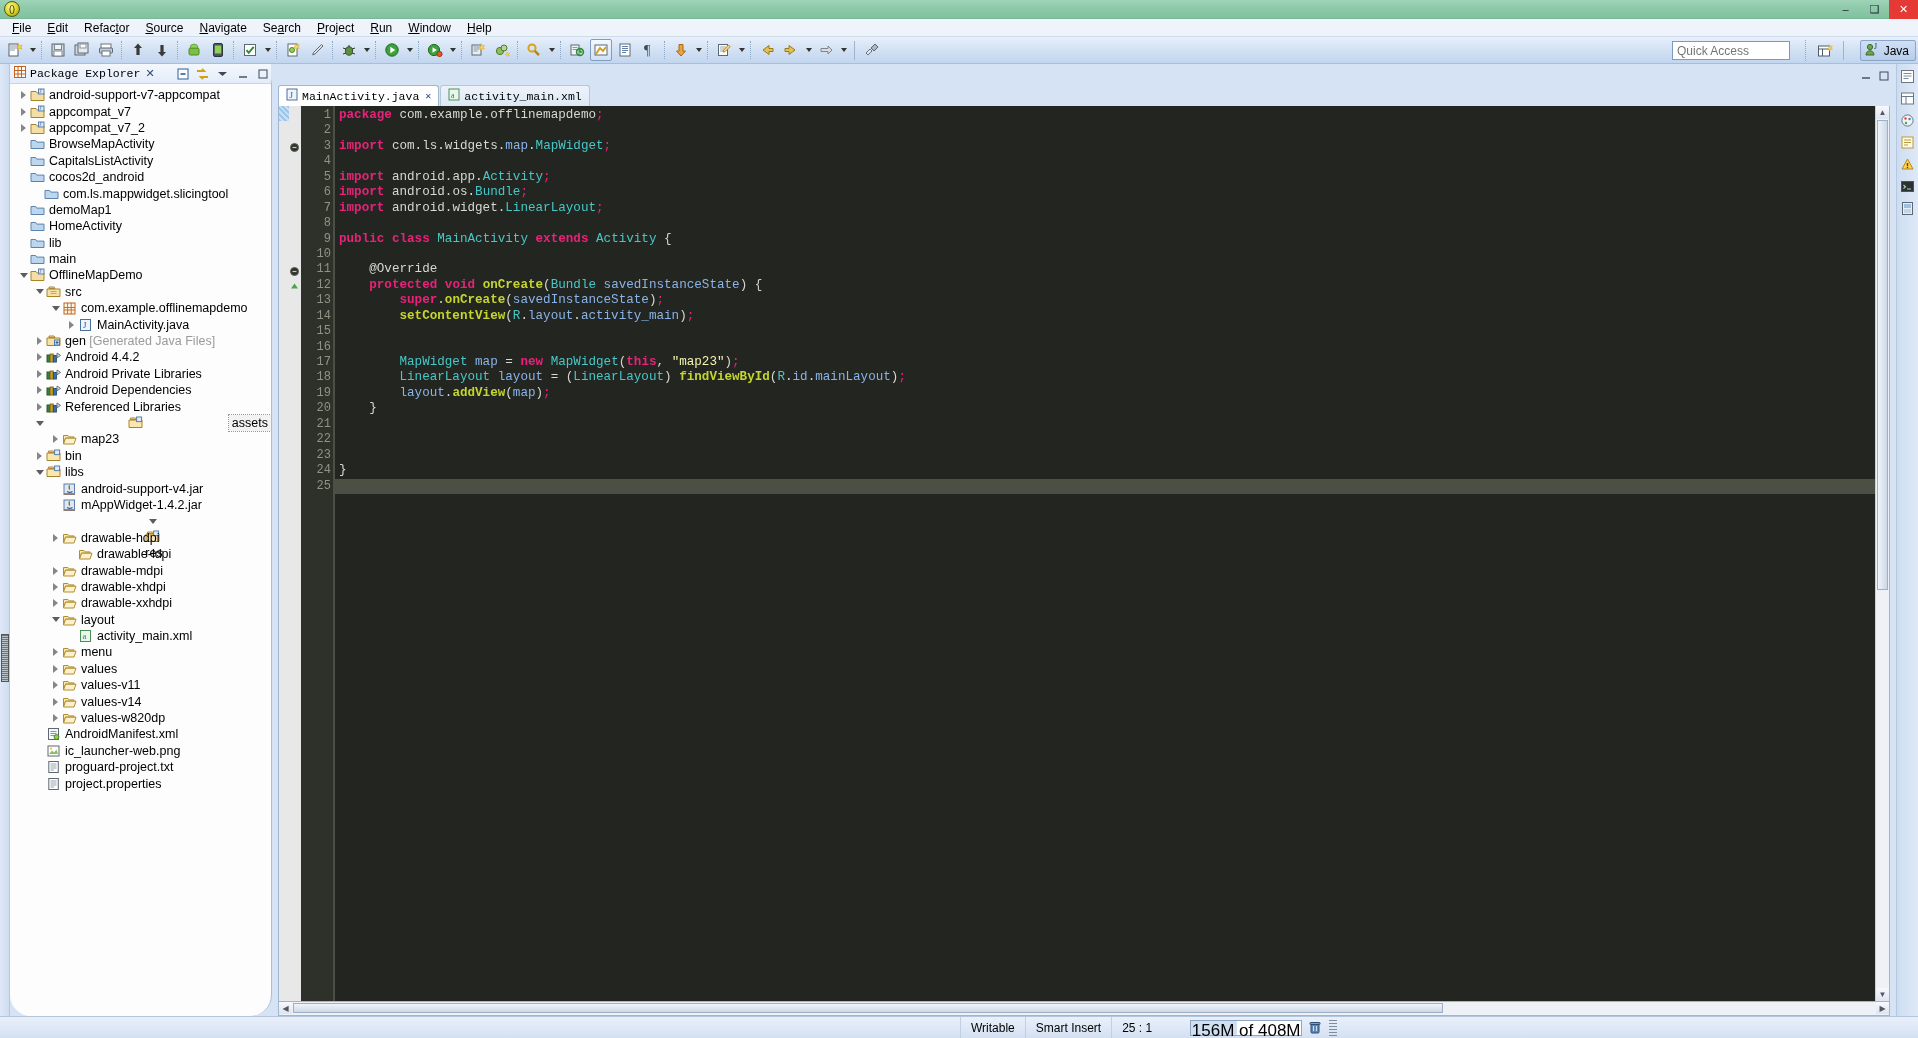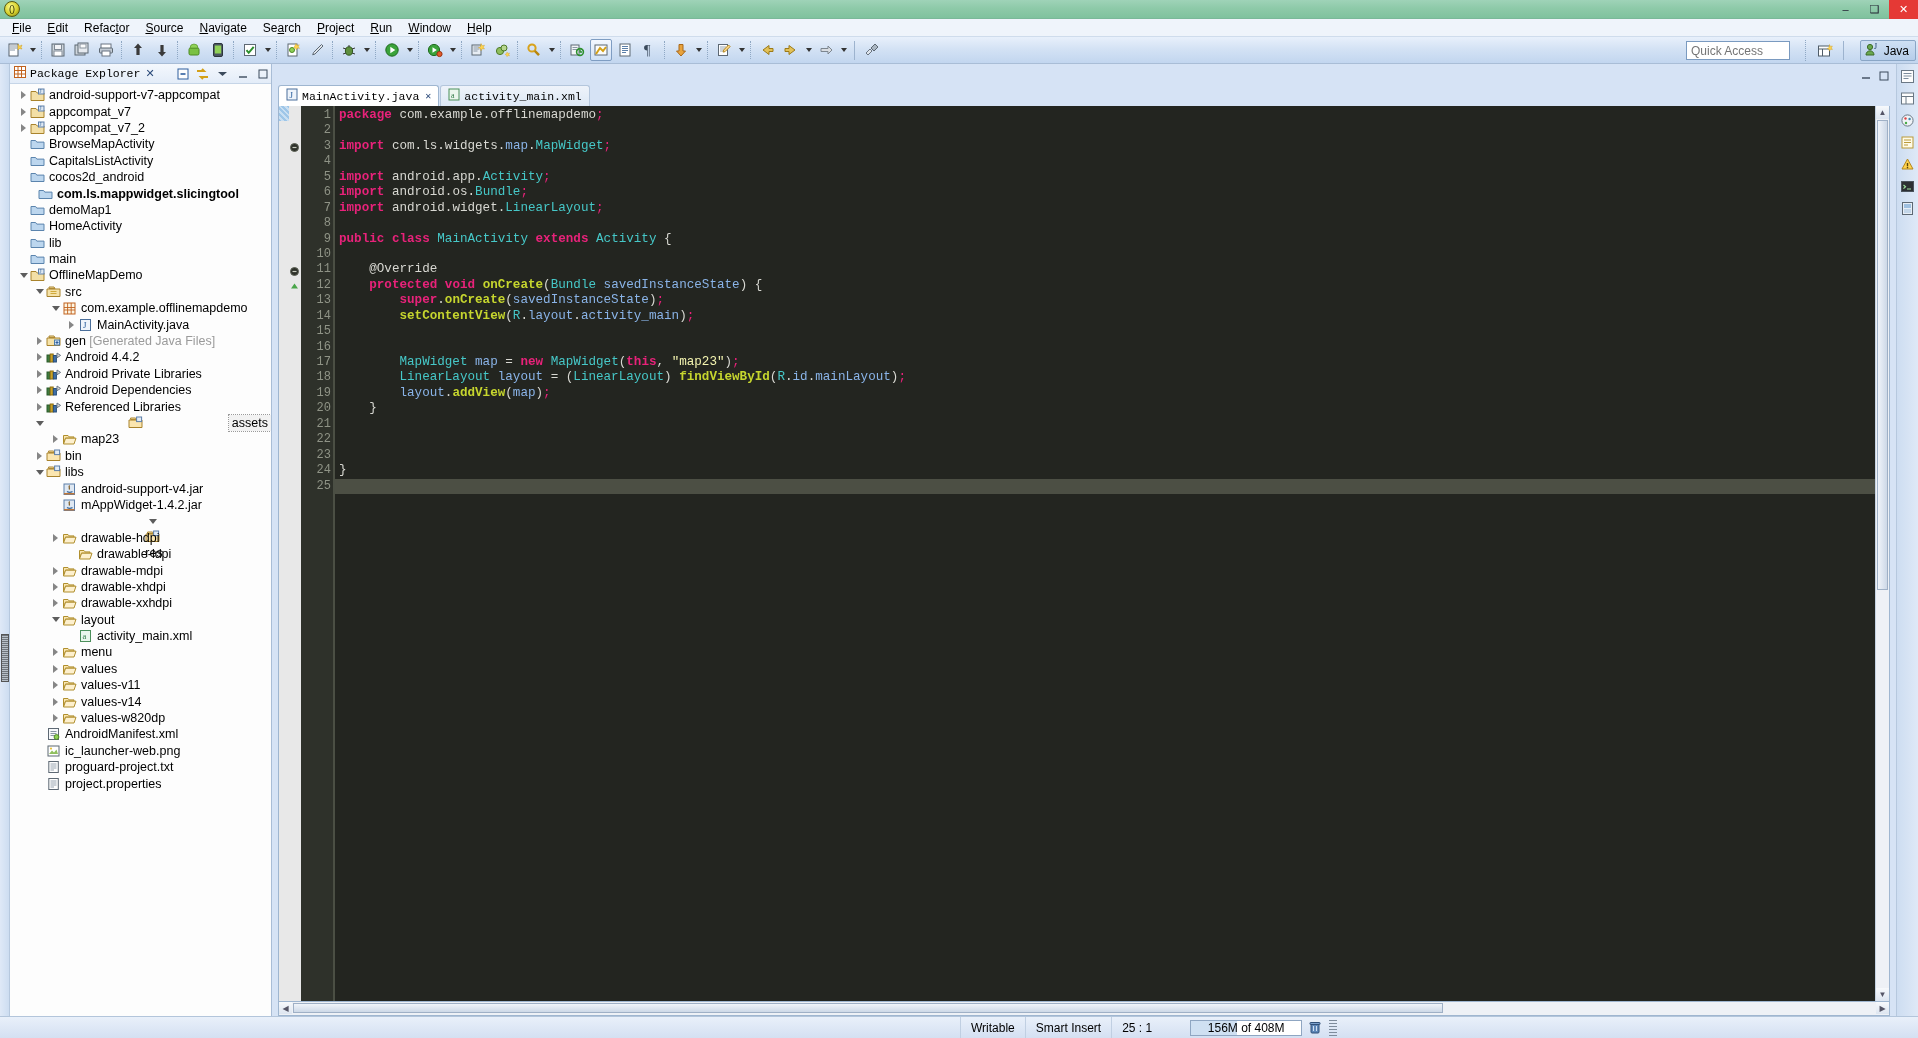--- a/index.html
+++ b/index.html
@@ -73,21 +73,21 @@
   }
   .tsep {
     width: 2px; height: 18px; margin: 0 3px;
     border-left: 1px dotted #8fa8c4;
   }
   .tsep-solid {
     width: 1px; height: 19px; margin: 0 5px; background: #9db3ce;
   }
   #quickaccess {
     position: absolute; right: 128px; top: 4px;
-    width: 104px; height: 19px;
+    width: 118px; height: 19px;
     background: #fff; border: 1px solid #7a9ac0;
     font-size: 12px; color: #333; padding: 1px 4px; line-height: 16px;
   }
   #persp-sep { position: absolute; right: 112px; top: 3px; height: 21px; border-left: 1px dotted #8fa8c4; }
   #persp-open { position: absolute; right: 82px; top: 4px; width: 22px; height: 20px;
     display:flex; align-items:center; justify-content:center; }
   #persp-div { position: absolute; right: 74px; top: 4px; height: 19px; border-left: 1px solid #9db3ce; }
   #persp-java {
     position: absolute; right: 2px; top: 3px; height: 21px;
     display: flex; align-items: center; gap: 3px;
@@ -113,20 +113,21 @@
     position: absolute; left: 1px; top: 570px; width: 8px; height: 48px;
     background: repeating-linear-gradient(to bottom,#6f757c 0px,#6f757c 1px,#b8c0c8 1px,#b8c0c8 2px);
     border: 1px solid #555;
   }
 
   
   #explorer {
     width: 262px; background: #fdfdfd;
     display: flex; flex-direction: column;
     border-right: 1px solid #a9bdd6;
+    border-radius: 21px;
   }
   #explorer-head {
     height: 20px; display: flex; align-items: center;
     background: linear-gradient(to bottom,#f4f8fd,#e3ecf8);
     border-bottom: 1px solid #c6d5e7;
     padding-left: 3px; gap: 3px;
   }
   #explorer-head .ptitle {
     font-family: "Liberation Mono", monospace;
     font-size: 11.5px; color: #000;
@@ -301,21 +302,21 @@
   #statusbar .sb-cell {
     padding: 0 10px; height: 22px; display: flex; align-items: center;
     border-left: 1px solid #c0cfe2;
   }
   #sb-mem {
     display: flex; align-items: center; gap: 4px;
     margin-left: 28px;
   }
   #sb-mem .bar {
     width: 112px; height: 16px; background: #ffffff; border: 1px solid #8fa6c2;
-    position: relative; font-size: 12px; color: #000;
+    position: relative; font-size: 17px; color: #000;
     display: flex; align-items: flex-start; justify-content: center;
   }
   #sb-mem .bar .fill {
     position: absolute; left: 0; top: 0; bottom: 0; width: 42%;
     background: #cfe0f2;
   }
   #sb-mem .bar span { position: relative; z-index: 2; }
   #sb-trash {
     width: 17px; height: 17px; display: flex; align-items: center; justify-content: center;
   }
@@ -663,21 +664,21 @@
         </div>
         <div class="trow" style="padding-left: 8px;">
           <span class="twist "></span>
           <span class="ticon">
             <svg width="15" height="14">
               <path d="M1 3.5h4.6l1.2 1.6H14v6.4H1z" fill="#bcd6ee" stroke="#5b84ad"></path>
             </svg>
           </span>
           <span class="tlabel">cocos2d_android</span>
         </div>
-        <div class="trow" style="padding-left: 16px; font-weight: bold;">
+        <div class="trow" style="padding-left: 22px;">
           <span class="twist "></span>
           <span class="ticon">
             <svg width="15" height="14">
               <path d="M1 3.5h4.6l1.2 1.6H14v6.4H1z" fill="#bcd6ee" stroke="#5b84ad"></path>
             </svg>
           </span>
           <span class="tlabel">com.ls.mappwidget.slicingtool</span>
         </div>
         <div class="trow" style="padding-left: 8px;">
           <span class="twist "></span>

